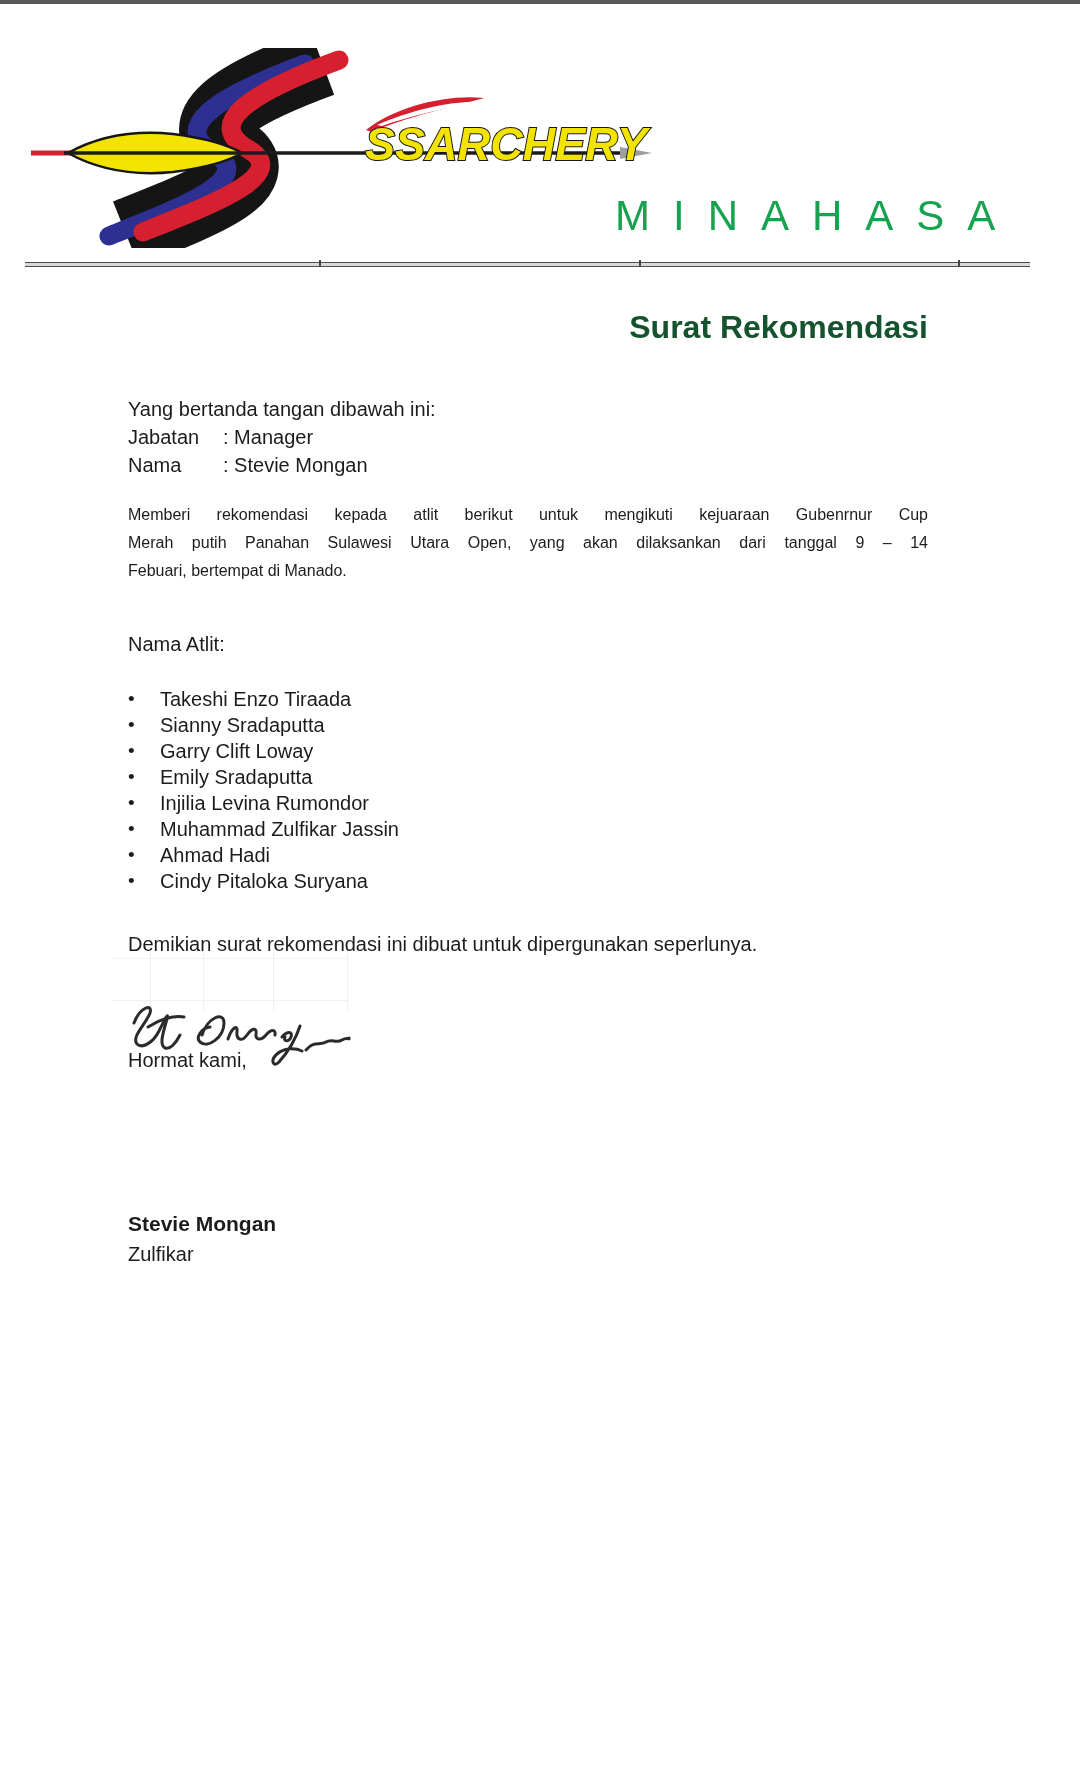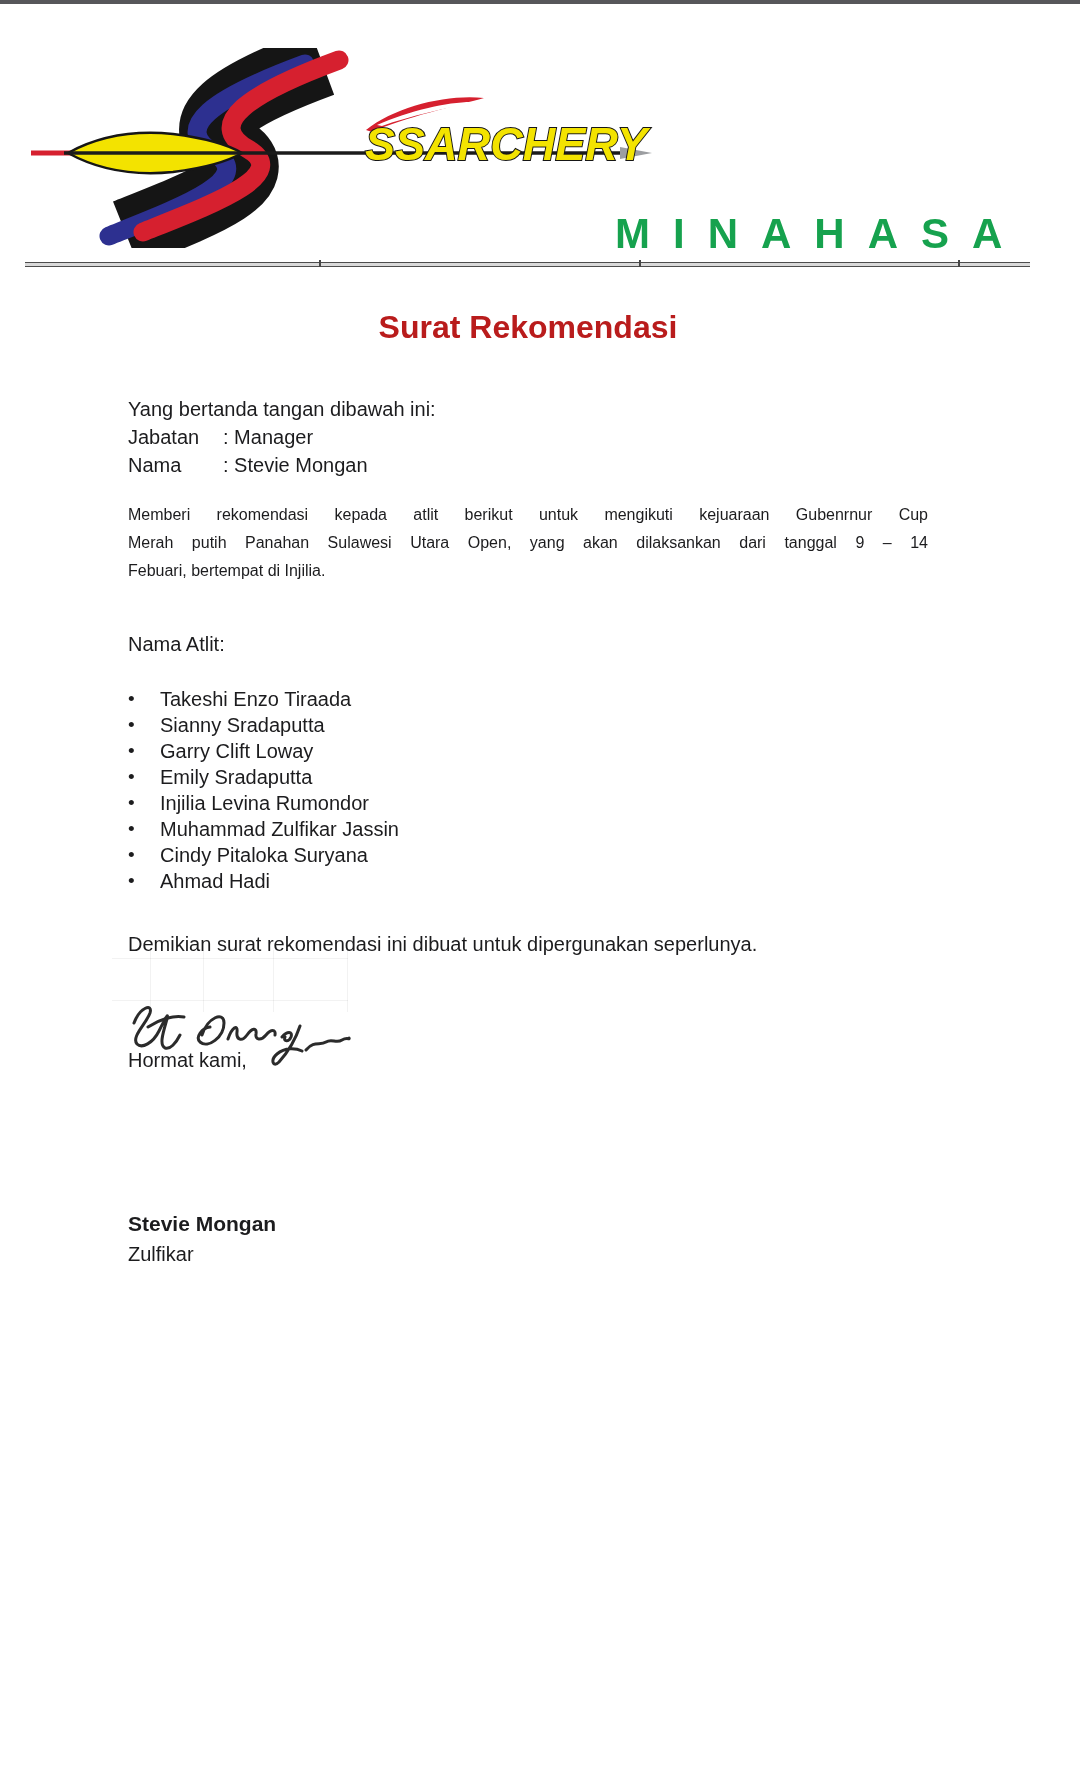--- a/index.html
+++ b/index.html
@@ -7,29 +7,29 @@
     position:relative;width:1080px;height:1765px;background:#fff;
     font-family:"Liberation Sans",sans-serif;color:#1c1c1e;overflow:hidden;
   }
   .abs{position:absolute;}
   
   .top-edge-bar{left:0;top:0;width:1080px;height:4px;background:#57575a;}
   .bottom-edge-bar{left:0;top:1775px;width:1080px;height:6px;background:#0c0c0c;}
   
   .logo-svg{left:28px;top:48px;width:780px;height:200px;}
   .region-word{
-    left:615px;top:195px;font-size:42px;font-weight:bold;line-height:42px;
-    letter-spacing:23px;color:var(--region-green,#16A24E);white-space:nowrap;margin-top:18px;
+    left:615px;top:195px;font-size:42px;font-weight:normal;line-height:42px;
+    letter-spacing:23px;color:var(--region-green,#16A24E);white-space:nowrap;
   }
   .divider{left:25px;top:262px;width:1005px;height:3px;
     border-top:1px solid #4d4d4d;border-bottom:1px solid #4d4d4d;background:#d9d9d9;}
   .divider-tick{width:2px;height:7px;top:260px;background:#454545;}
   
-  .doc-title{left:128px;top:309px;width:800px;text-align:center;
-    font-size:32px;font-weight:bold;line-height:36px;color:#b91c1c;}
+  .doc-title{left:128px;top:309px;width:800px;text-align:right;
+    font-size:32px;font-weight:bold;line-height:36px;color:#14532d;}
   
   .intro{left:128px;top:395px;width:800px;font-size:20px;line-height:28px;}
   .field-label{display:inline-block;width:95px;}
   .paragraph{left:128px;top:501px;width:800px;font-size:16px;line-height:28px;}
   .para-line{text-align:justify;text-align-last:justify;}
   .para-line.last{text-align:last;text-align-last:left;}
   .athletes-heading{left:128px;top:630px;font-size:20px;line-height:28px;}
   .athlete-list{left:128px;top:686px;width:700px;font-size:20px;line-height:26px;}
   .athlete-item{position:relative;padding-left:32px;}
   .athlete-item::before{content:"\2022";position:absolute;left:0;top:0;font-size:19px;}
@@ -89,34 +89,34 @@
       <span class="field-label">Jabatan</span><span>: Manager</span>
     </div>
     <div class="field-row">
       <span class="field-label">Nama</span><span>: Stevie Mongan</span>
     </div>
   </div>
 
   <div class="abs paragraph">
     <div class="para-line">Memberi rekomendasi kepada atlit berikut untuk mengikuti kejuaraan Gubenrnur Cup</div>
     <div class="para-line">Merah putih Panahan Sulawesi Utara Open, yang akan dilaksankan dari tanggal 9 – 14</div>
-    <div class="para-line last">Febuari, bertempat di Injilia.</div>
+    <div class="para-line last">Febuari, bertempat di Manado.</div>
   </div>
 
   <div class="abs athletes-heading">Nama Atlit:</div>
 
   <div class="abs athlete-list">
     <div class="athlete-item">Takeshi Enzo Tiraada</div>
     <div class="athlete-item">Sianny Sradaputta</div>
     <div class="athlete-item">Garry Clift Loway</div>
     <div class="athlete-item">Emily Sradaputta</div>
     <div class="athlete-item">Injilia Levina Rumondor</div>
     <div class="athlete-item">Muhammad Zulfikar Jassin</div>
+    <div class="athlete-item">Ahmad Hadi</div>
     <div class="athlete-item">Cindy Pitaloka Suryana</div>
-    <div class="athlete-item">Ahmad Hadi</div>
   </div>
 
   <div class="abs closing">Demikian surat rekomendasi ini dibuat untuk dipergunakan seperlunya.</div>
 
   <div class="abs artifact v" style="left:150px;"></div>
   <div class="abs artifact v" style="left:203px;"></div>
   <div class="abs artifact v" style="left:273px;"></div>
   <div class="abs artifact v" style="left:347px;"></div>
   <div class="abs artifact h" style="top:958px;"></div>
   <div class="abs artifact h" style="top:1000px;"></div>

